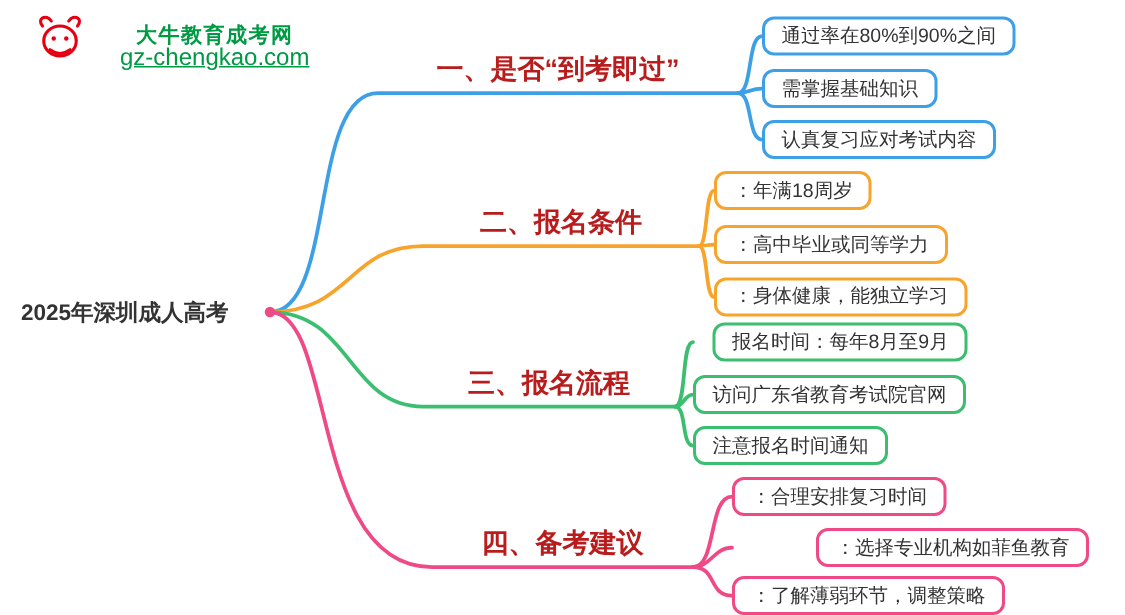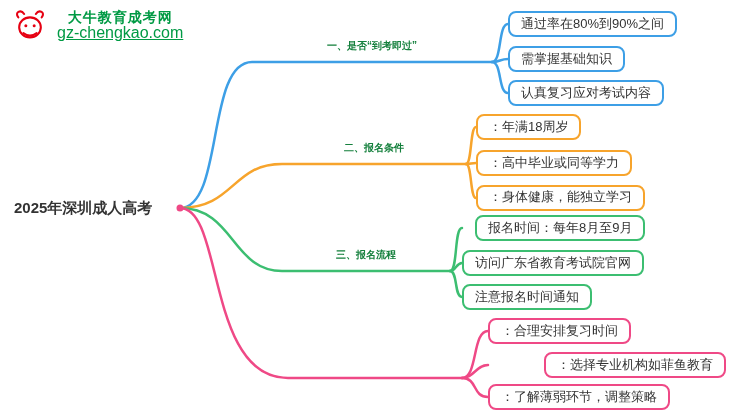--- a/index.html
+++ b/index.html
@@ -9,27 +9,27 @@
   }
   svg.links{position:absolute;left:0;top:0;width:750px;height:410px;pointer-events:none;}
   .branch-path{fill:none;stroke:var(--c,#999);stroke-width:2.5px;stroke-linecap:round;}
   .root-dot{fill:var(--c,#e6407f);}
   .child-box{
     position:absolute;transform:translateY(-50%);
     background:#fff;border:2px solid var(--c,#999);border-radius:8px;
     padding:2px 11px;font-size:13px;line-height:18px;color:#333;white-space:nowrap;
   }
   .branch-label{
-    position:absolute;font-size:10px;font-weight:600;color:#15803d;
+    position:absolute;font-size:18px;font-weight:600;color:#b91c1c;
     text-align:center;line-height:20px;white-space:nowrap;
   }
   .root-node{
     position:absolute;left:14px;top:199px;font-size:15px;font-weight:700;color:#333;white-space:nowrap;
   }
-  .logo{position:absolute;left:10px;top:8px;display:flex;align-items:flex-start;gap:7px;}
+  .logo{position:absolute;left:20px;top:8px;display:flex;align-items:center;gap:20px;}
   .logo-text{display:flex;flex-direction:column;align-items:center;}
   .brand-name{font-size:14px;font-weight:700;color:var(--c,#009A44);letter-spacing:1px;line-height:18px;}
   .brand-domain{font-size:16px;color:var(--c,#009A44);line-height:13px;text-decoration:underline;}
 </style>
 </head>
 <body>
 
 <div class="stage">
 
   <svg class="links" viewBox="0 0 750 410">
@@ -75,20 +75,21 @@
       <div class="brand-name" style="--c: #009A44;">大牛教育成考网</div>
       <div class="brand-domain" style="--c: #009A44;">gz-chengkao.com</div>
     </div>
   </div>
 
   <div class="root-node">2025年深圳成人高考</div>
 
   <div class="branch-label" style="left:252px;top:36px;width:240px">一、是否“到考即过”</div>
   <div class="branch-label" style="left:282px;top:138px;width:184px">二、报名条件</div>
   <div class="branch-label" style="left:282px;top:245px;width:168px">三、报名流程</div>
+  <div class="branch-label" style="left:288px;top:352px;width:174px">四、备考建议</div>
 
   <div class="child-box" style="left: 508px; top: 24px; --c: #3D9FE6;">通过率在80%到90%之间</div>
   <div class="child-box" style="left: 508px; top: 59px; --c: #3D9FE6;">需掌握基础知识</div>
   <div class="child-box" style="left: 508px; top: 93px; text-align: center; --c: #3D9FE6;">认真复习应对考试内容</div>
 
   <div class="child-box" style="left: 476px; top: 127px; --c: #F7A42C;">：年满18周岁</div>
   <div class="child-box" style="left: 476px; top: 163px; --c: #F7A42C;">：高中毕业或同等学力</div>
   <div class="child-box" style="left: 476px; top: 198px; font-family: Liberation Mono, monospace; --c: #F7A42C;">：身体健康，能独立学习</div>
 
   <div class="child-box" style="left: 462px; top: 228px; margin-left: 13px; --c: #3CBE71;">报名时间：每年8月至9月</div>

